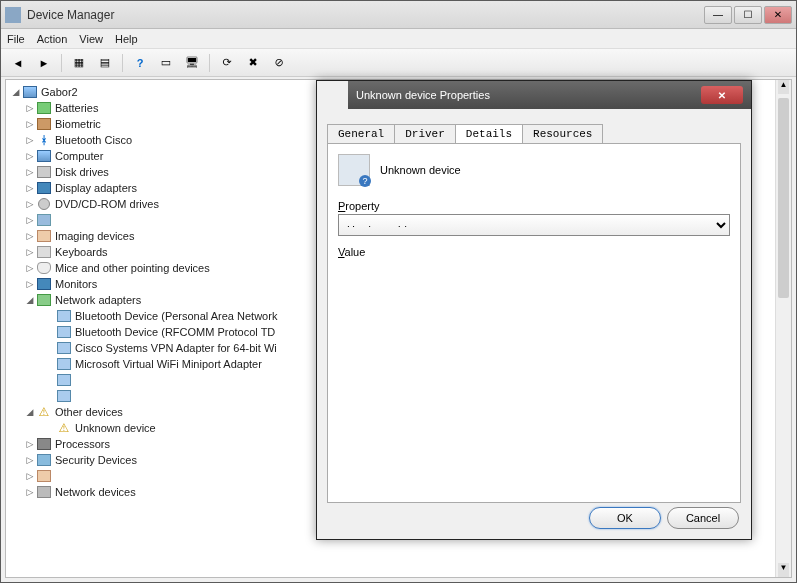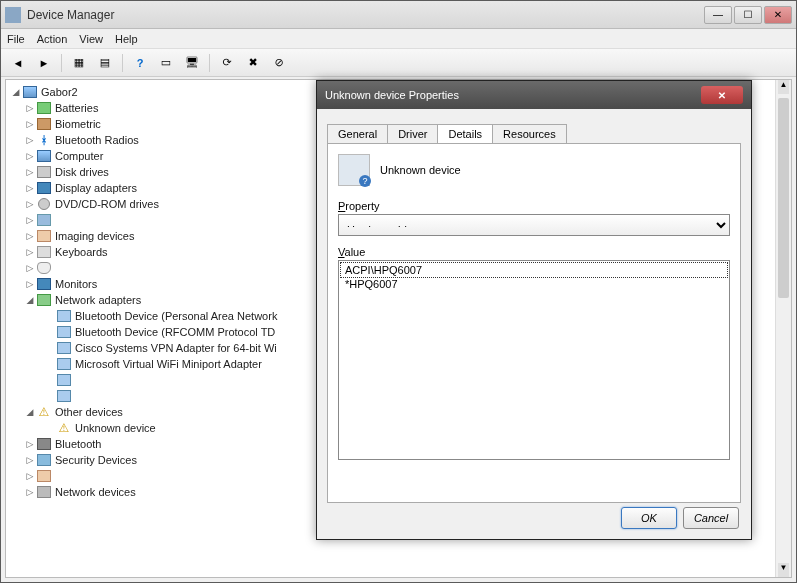--- a/index.html
+++ b/index.html
@@ -30,38 +30,38 @@
 .tree-row { display: flex; align-items: center; height: 16px; line-height: 16px; white-space: nowrap; }
 .tree-row .expander { width: 12px; text-align: center; color: #666; font-size: 9px; cursor: pointer; }
 .tree-row .node-icon { width: 16px; height: 14px; margin-right: 3px; display: inline-flex; align-items: center; justify-content: center; }
 .tree-row .label { cursor: pointer; }
 .indent-0 { padding-left: 0; }
 .indent-1 { padding-left: 14px; }
 .indent-2 { padding-left: 34px; }
 
 
 .dialog { position: absolute; left: 316px; top: 80px; width: 436px; height: 460px; background: #f0f0f0; border: 1px solid #222; box-shadow: 0 0 10px rgba(0,0,0,0.4); }
-.dialog .dlg-titlebar { height: 28px; background: linear-gradient(#6a6a6a,#4a4a4a); display: flex; align-items: center; padding: 0 8px; color: #fff; font-size: 12px; }
+.dialog .dlg-titlebar { height: 28px; background: linear-gradient(#6a6a6a,#4a4a4a); display: flex; align-items: center; padding: 0 8px; color: #fff; font-size: 12px; margin-left: 31px; }
 .dialog .dlg-titlebar .dlg-title { flex: 1; }
 .dialog .dlg-close { width: 42px; height: 18px; background: linear-gradient(#d86060,#b03838); border-radius: 3px; color: #fff; display: flex; align-items: center; justify-content: center; cursor: pointer; font-weight: bold; font-size: 10px; }
 .dialog .tabstrip { display: flex; align-items: flex-end; padding: 8px 10px 0 10px; height: 34px; }
-.dialog .tab { padding: 3px 10px; border: 1px solid #aaa; border-bottom: none; background: #f0f0f0; margin-right: -1px; cursor: pointer; font-size: 11px; }
+.dialog .tab { padding: 3px 10px; border: 1px solid #aaa; border-bottom: none; background: #f0f0f0; margin-right: -1px; cursor: pointer; font-size: 11px; font-family: Liberation Mono, monospace; }
 .dialog .tab.active { background: #fff; position: relative; z-index: 2; }
 .dialog .tab-panel { margin: 0 10px 10px 10px; border: 1px solid #aaa; background: #fff; height: 360px; padding: 10px; position: relative; }
 .dialog .dev-header { display: flex; align-items: center; gap: 10px; margin-bottom: 14px; }
 .dialog .dev-icon { width: 32px; height: 32px; background: #e0e8f0; border: 1px solid #bbb; position: relative; }
 .dialog .dev-icon::after { content: "?"; position: absolute; right: -2px; bottom: -2px; width: 12px; height: 12px; background: #3a78c0; color: #fff; border-radius: 50%; font-size: 9px; text-align: center; line-height: 12px; }
 .dialog .prop-label { margin-bottom: 2px; }
 .dialog .prop-label u { text-decoration: underline; }
 .dialog select { width: 100%; height: 22px; border: 1px solid #888; background: linear-gradient(#fff,#eee); font-size: 11px; padding: 8px 4px; }
 .dialog .value-box { width: 100%; height: 200px; border: 1px solid #888; background: #fff; margin-top: 2px; padding: 2px; overflow: auto; }
 .dialog .value-box .val-row { padding: 1px 4px; cursor: pointer; }
 .dialog .value-box .val-row.sel { outline: 1px dotted #333; }
 .dialog .dlg-buttons { position: absolute; right: 12px; bottom: 10px; display: flex; gap: 6px; }
-.dialog .dlg-btn { width: 56px; height: 22px; border: 1px solid #888; background: linear-gradient(#fdfdfd,#e4e4e4); border-radius: 3px; cursor: pointer; font-size: 11px; font-style: italic; }
+.dialog .dlg-btn { width: 72px; height: 22px; border: 1px solid #888; background: linear-gradient(#fdfdfd,#e4e4e4); border-radius: 11px; cursor: pointer; font-size: 11px; }
 .dialog .dlg-btn.default { border: 1px solid #3a78c0; box-shadow: 0 0 2px #6aa0e0; }
 
 
 .ic { display:inline-block; width:14px; height:12px; }
 .ic-computer { background: linear-gradient(#9cf,#69c); border:1px solid #369; }
 .ic-batt { background:#7c7; border:1px solid #494; }
 .ic-finger { background:#c96; border:1px solid #963; }
 .ic-bt { color:#06c; font-weight:bold; }
 .ic-drive { background:#ccc; border:1px solid #888; }
 .ic-display { background:#48b; border:1px solid #258; }
@@ -139,21 +139,21 @@
           <span class="node-icon">
             <span class="ic ic-finger"></span>
           </span>
           <span class="label">Biometric</span>
         </div>
         <div class="tree-row indent-1">
           <span class="expander">▷</span>
           <span class="node-icon">
             <span class="ic-bt">ᚼ</span>
           </span>
-          <span class="label">Bluetooth Radios</span>
+          <span class="label">Bluetooth Cisco</span>
         </div>
         <div class="tree-row indent-1">
           <span class="expander">▷</span>
           <span class="node-icon">
             <span class="ic ic-computer"></span>
           </span>
           <span class="label">Computer</span>
         </div>
         <div class="tree-row indent-1">
           <span class="expander">▷</span>
@@ -194,20 +194,21 @@
           <span class="node-icon">
             <span class="ic ic-kbd"></span>
           </span>
           <span class="label">Keyboards</span>
         </div>
         <div class="tree-row indent-1">
           <span class="expander">▷</span>
           <span class="node-icon">
             <span class="ic ic-mouse"></span>
           </span>
+          <span class="label">Mice and other pointing devices</span>
         </div>
         <div class="tree-row indent-1">
           <span class="expander">▷</span>
           <span class="node-icon">
             <span class="ic ic-mon"></span>
           </span>
           <span class="label">Monitors</span>
         </div>
         <div class="tree-row indent-1">
           <span class="expander">◢</span>
@@ -268,21 +269,21 @@
           <span class="node-icon">
             <span class="ic-warn">⚠</span>
           </span>
           <span class="label">Unknown device</span>
         </div>
         <div class="tree-row indent-1">
           <span class="expander">▷</span>
           <span class="node-icon">
             <span class="ic ic-cpu"></span>
           </span>
-          <span class="label">Bluetooth</span>
+          <span class="label">Processors</span>
         </div>
         <div class="tree-row indent-1">
           <span class="expander">▷</span>
           <span class="node-icon">
             <span class="ic ic-sec"></span>
           </span>
           <span class="label">Security Devices</span>
         </div>
         <div class="tree-row indent-1">
           <span class="expander">▷</span>
@@ -321,22 +322,18 @@
     <div class="dev-header">
       <div class="dev-icon"></div>
       <div>Unknown device</div>
     </div>
     <div class="prop-label"><u>P</u><span>roperty</span></div>
     <select>
       <option>Hardware Ids</option>
     </select>
     <div style="height:10px"></div>
     <div class="prop-label"><u>V</u><span>alue</span></div>
-    <div class="value-box">
-      <div class="val-row sel">ACPI\HPQ6007</div>
-      <div class="val-row">*HPQ6007</div>
-    </div>
   </div>
   <div class="dlg-buttons">
     <button class="dlg-btn default">OK</button>
     <button class="dlg-btn">Cancel</button>
   </div>
 </div>
 
 </body></html>

